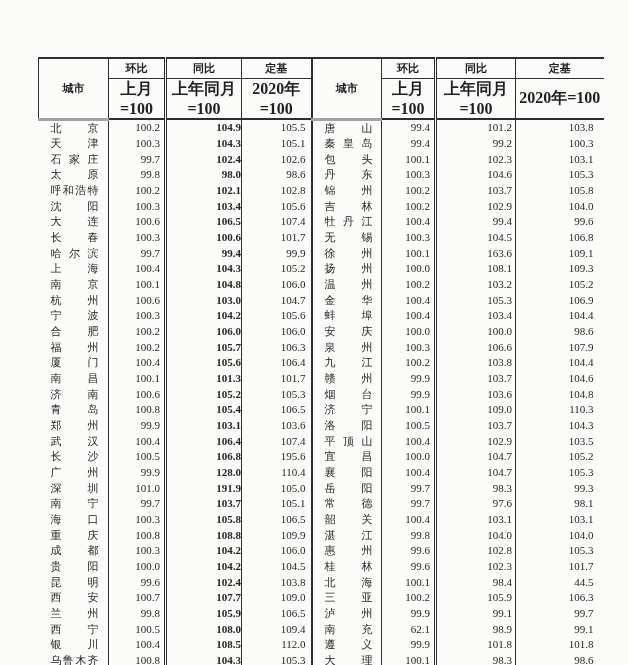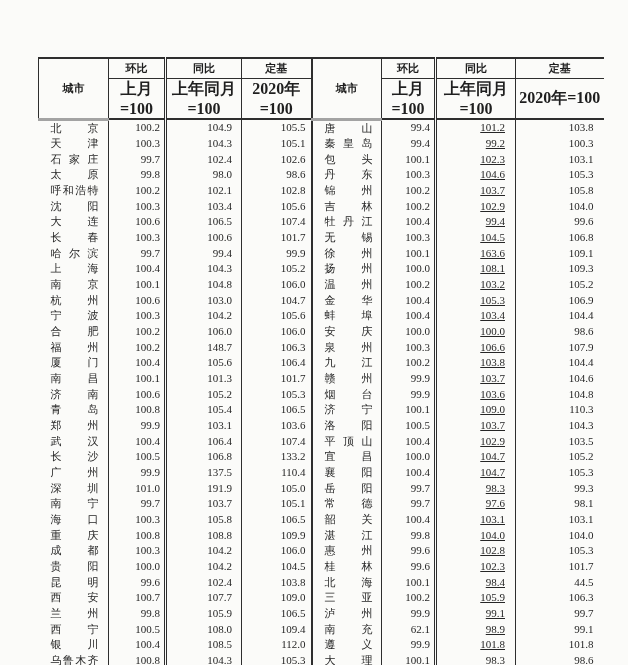--- a/index.html
+++ b/index.html
@@ -43,24 +43,24 @@
   .bl2{border-left:2px solid #2e2e2e;}
   .bld{border-left:3px double #2e2e2e;}
 
   tbody td{
     height:15.66px;line-height:15.66px;
     padding:0;margin:0;
     white-space:nowrap;overflow:hidden;
   }
   tbody td.num{text-align:right;}
   tbody td:nth-child(2){padding-right:4px;}
-  tbody td:nth-child(3){padding-right:9px;}
+  tbody td:nth-child(3){font-weight:bold;}
   tbody td:nth-child(4){padding-right:5px;}
   tbody td:nth-child(6){padding-right:4px;}
-  tbody td:nth-child(7){padding-right:10px;text-decoration:underline;}
+  tbody td:nth-child(7){padding-right:3px;}
   tbody td:nth-child(8){padding-right:10px;}
   tbody td.city{text-align:left;padding-left:12px;}
   .cname{
     display:inline-block;width:48px;
     text-align:justify;text-align-last:justify;
     -moz-text-align-last:justify;
   }
 </style>
 </head>
 <body>
@@ -236,21 +236,21 @@
         <td class="num bld">106.0</td>
         <td class="num bl1">106.0</td>
         <td class="city bl2"><span class="cname">安庆</span></td>
         <td class="num bl1">100.0</td>
         <td class="num bld">100.0</td>
         <td class="num bl1">98.6</td>
       </tr>
         <tr>
         <td class="city"><span class="cname">福州</span></td>
         <td class="num bl1">100.2</td>
-        <td class="num bld">148.7</td>
+        <td class="num bld">105.7</td>
         <td class="num bl1">106.3</td>
         <td class="city bl2"><span class="cname">泉州</span></td>
         <td class="num bl1">100.3</td>
         <td class="num bld">106.6</td>
         <td class="num bl1">107.9</td>
       </tr>
         <tr>
         <td class="city"><span class="cname">厦门</span></td>
         <td class="num bl1">100.4</td>
         <td class="num bld">105.6</td>
@@ -307,30 +307,30 @@
         <td class="num bl1">107.4</td>
         <td class="city bl2"><span class="cname">平顶山</span></td>
         <td class="num bl1">100.4</td>
         <td class="num bld">102.9</td>
         <td class="num bl1">103.5</td>
       </tr>
         <tr>
         <td class="city"><span class="cname">长沙</span></td>
         <td class="num bl1">100.5</td>
         <td class="num bld">106.8</td>
-        <td class="num bl1">133.2</td>
+        <td class="num bl1">195.6</td>
         <td class="city bl2"><span class="cname">宜昌</span></td>
         <td class="num bl1">100.0</td>
         <td class="num bld">104.7</td>
         <td class="num bl1">105.2</td>
       </tr>
         <tr>
         <td class="city"><span class="cname">广州</span></td>
         <td class="num bl1">99.9</td>
-        <td class="num bld">137.5</td>
+        <td class="num bld">128.0</td>
         <td class="num bl1">110.4</td>
         <td class="city bl2"><span class="cname">襄阳</span></td>
         <td class="num bl1">100.4</td>
         <td class="num bld">104.7</td>
         <td class="num bl1">105.3</td>
       </tr>
         <tr>
         <td class="city"><span class="cname">深圳</span></td>
         <td class="num bl1">101.0</td>
         <td class="num bld">191.9</td>

